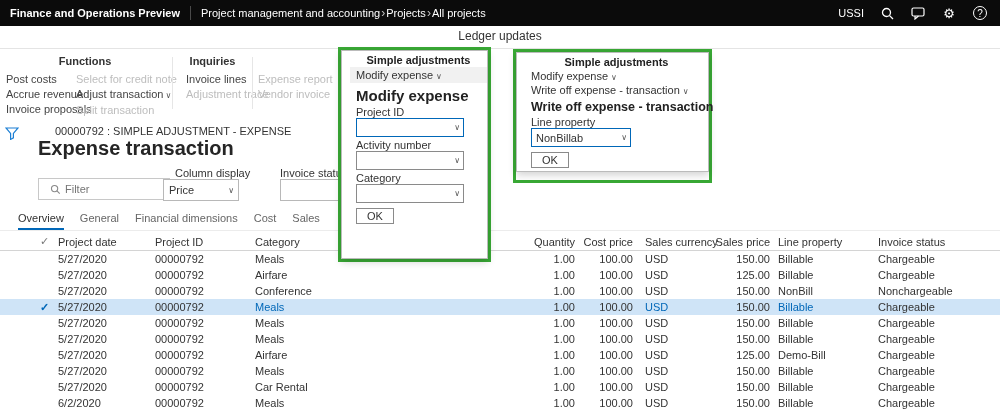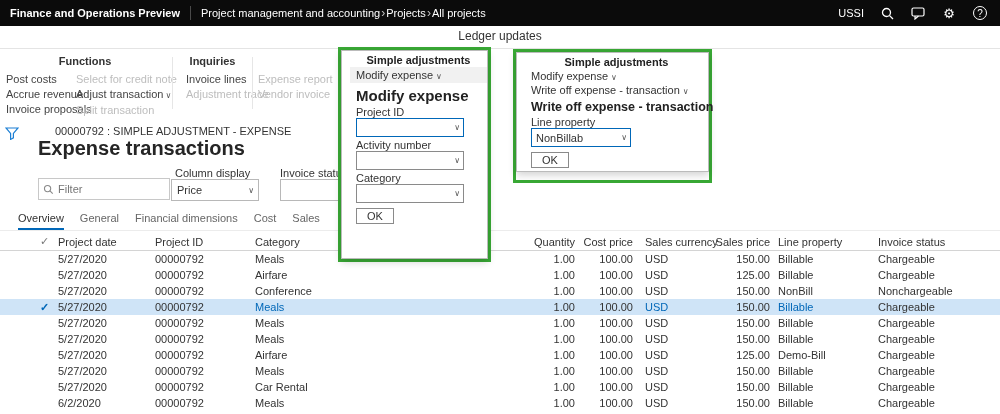--- a/index.html
+++ b/index.html
@@ -40,21 +40,21 @@
   .rb-chev { font-size:8px; color:#555; margin-left:2px; }
   .rb-sep { position:absolute; top:8px; height:52px; width:1px; background:#e6e6e6; }
 
   
   .page { position:relative; height:293px; background:#fff; }
   .funnel { position:absolute; left:5px; top:6px; cursor:pointer; }
   .subtitle { position:absolute; left:46px; top:4px; font-size:11px; color:#333; white-space:nowrap;margin-left:9px; }
   .title { position:absolute; left:38px; top:16px; font-size:20px; font-weight:600; color:#252525; }
   .filter-box { position:absolute; left:38px; top:57px; width:132px; height:22px;
                 border:1px solid #c8c8c8; background:#fff; display:flex; align-items:center;
-                gap:4px; padding:0 4px; }
+                gap:4px; padding:0 4px;justify-content:flex-end; }
   .filter-box input { border:none; outline:none; width:100px; font-size:11px;
                       font-family:"Liberation Sans",sans-serif; color:#333; }
   .dd-label { position:absolute; top:46px; font-size:11px; color:#333; white-space:nowrap; }
   .dd { position:absolute; top:58px; height:22px; border:1px solid #b8b8b8; background:#fff;
         display:flex; align-items:center; padding:0 14px 0 5px; font-size:11px; cursor:pointer; }
   .dd .chev { position:absolute; right:4px; top:6px; font-size:8px; color:#555; }
 
   .tabstrip { position:absolute; left:0; right:0; top:86px; height:24px; padding-left:18px;
               display:flex; gap:16px; align-items:flex-end; border-bottom:1px solid #ececec; }
   .tab { padding-bottom:4px; border-bottom:2px solid transparent; color:#666; cursor:pointer; white-space:nowrap; }
@@ -202,32 +202,32 @@
     </div>
   </section>
 
   <main class="page">
     <div class="funnel">
       <svg width="14" height="13" viewBox="0 0 14 13">
           <path d="M1 1 h12 l-4.6 5.4 v4.4 l-2.8 1.6 v-6 z" fill="none" stroke="#1c7fd4" stroke-width="1.2"></path>
         </svg>
     </div>
     <div class="subtitle">00000792 : SIMPLE ADJUSTMENT - EXPENSE</div>
-    <h1 class="title">Expense transactions</h1>
+    <h1 class="title">Expense transaction</h1>
 
     <div class="filter-box">
       <svg width="11" height="11" viewBox="0 0 12 12">
           <circle cx="5" cy="5" r="3.4" fill="none" stroke="#8a8a8a" stroke-width="1.2"></circle>
           <line x1="7.6" y1="7.6" x2="10.6" y2="10.6" stroke="#8a8a8a" stroke-width="1.2"></line>
         </svg>
       <input placeholder="Filter" style="">
     </div>
 
     <div class="dd-label" style="left:175px">Column display</div>
-    <div class="dd" style="left:171px;width:88px">
+    <div class="dd" style="left:163px;width:76px">
       <span>Price</span>
       <span class="chev">∨</span>
     </div>
 
     <div class="dd-label" style="left:280px">Invoice status</div>
     <div class="dd" style="left:280px;width:78px">
       <span></span>
       <span class="chev">∨</span>
     </div>
 

